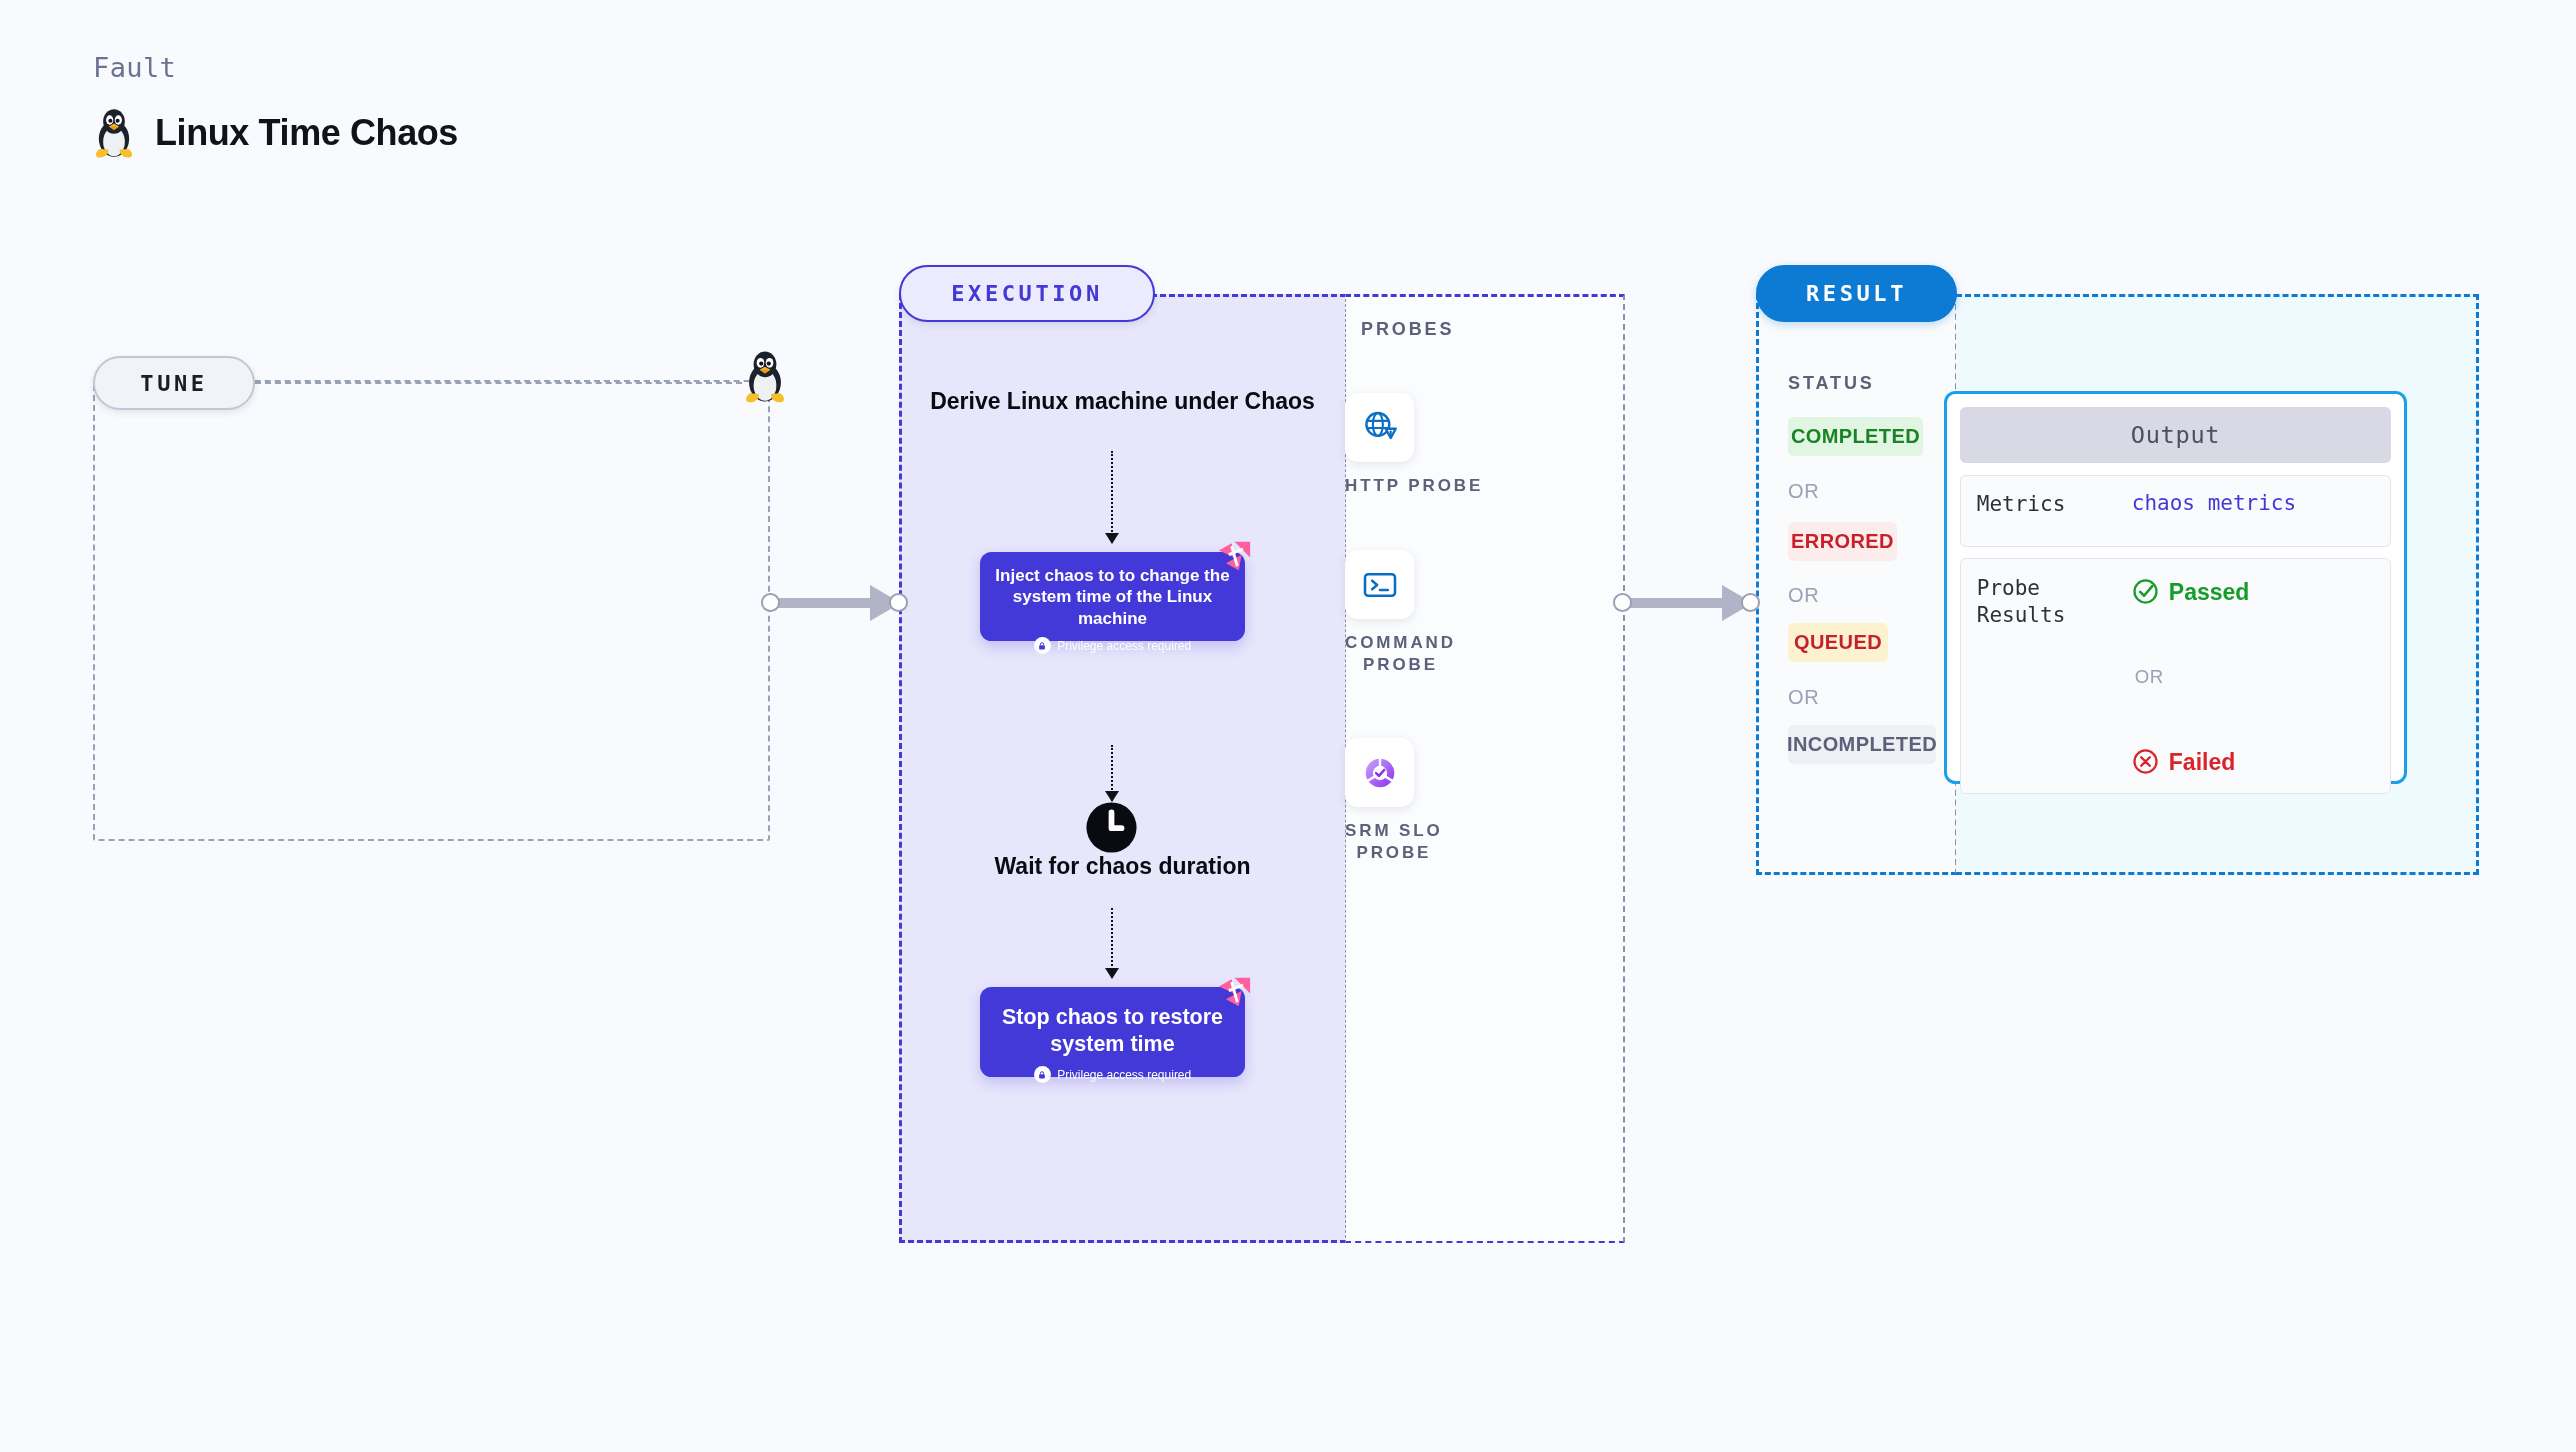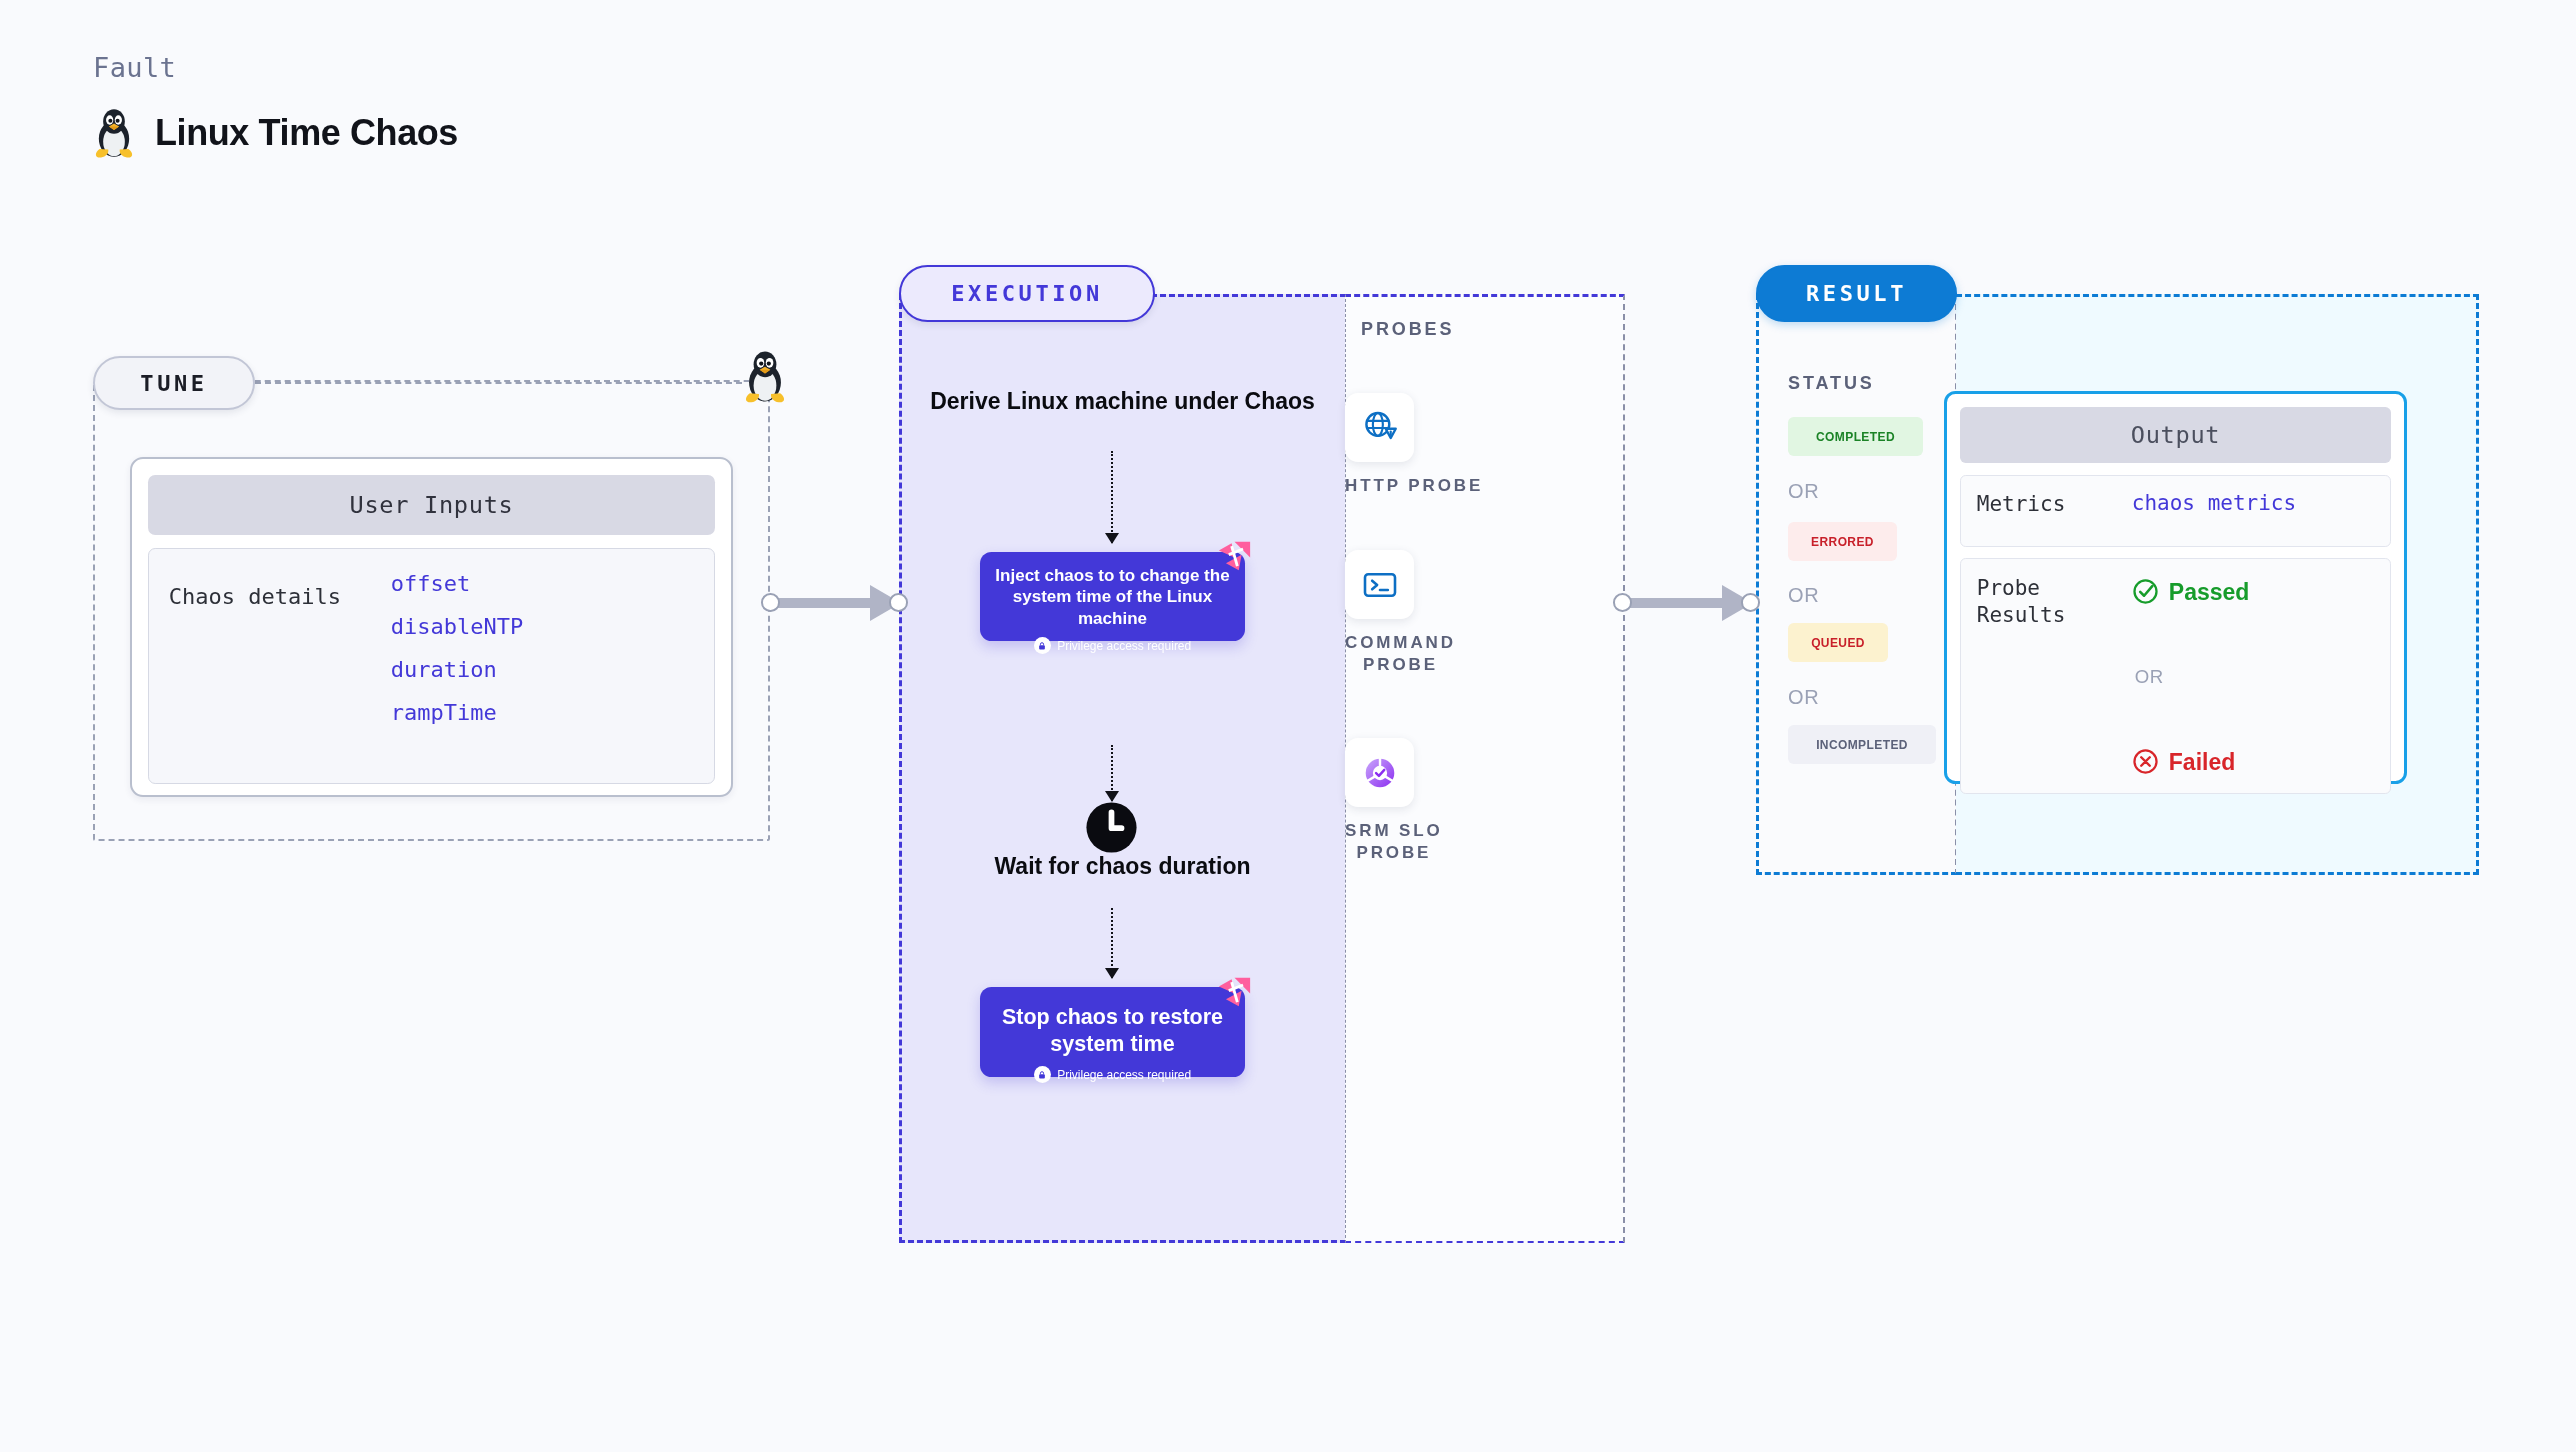--- a/index.html
+++ b/index.html
@@ -284,21 +284,21 @@
     left: 1788px; top: 373px;
     font-size: 18px; font-weight: 700;
     letter-spacing: 2.9px;
     color: #5b6179;
   }
   .status-badge {
     position: absolute;
     height: 39px;
     display: flex; align-items: center; justify-content: center;
     border-radius: 5.7px;
-    font-size: 12px; font-weight: 700;
+    font-size: 20px; font-weight: 700;
     letter-spacing: 0.4px;
   }
   .status-or {
     position: absolute;
     font-size: 20px;
     color: #9aa1b5;
     letter-spacing: 0.7px;
   }
   #st-completed   { left: 1788px; top: 417px; width: 135px; background: #e1f6e2; color: #1b8326; }
   #or-1           { left: 1788px; top: 480px; }
@@ -433,32 +433,20 @@
       <circle cx="34" cy="19" r="2.8" fill="#11151b"></circle>
       <path d="M22 27 L29 23 L36 27 L29 32 Z" fill="#f6b32a"></path>
       <path d="M22 27 L36 27 L29 32 Z" fill="#e39b18"></path>
       <path d="M9 58 C1 64 3 71 11 70 C18 69 22 64 21 59 Z" fill="#f7c02b"></path>
       <path d="M49 58 C57 64 55 71 47 70 C40 69 36 64 37 59 Z" fill="#f7c02b"></path>
     </svg>
   </span>
 
   <div id="pill-tune" class="pill">TUNE</div>
 
-  <div id="user-inputs-card">
-    <div id="user-inputs-header">User Inputs</div>
-    <div id="user-inputs-body">
-      <div id="chaos-details-label">Chaos details</div>
-      <div id="chaos-params">
-        <div class="chaos-param">offset</div>
-        <div class="chaos-param">disableNTP</div>
-        <div class="chaos-param">duration</div>
-        <div class="chaos-param">rampTime</div>
-      </div>
-    </div>
-  </div>
 
   <div id="connector-1" class="connector">
     <span class="conn-dot"></span>
     <span class="conn-bar"></span>
     <span class="conn-head"></span>
     <span class="conn-dot"></span>
   </div>
 
   <div id="box-execution" class="dashed-box"></div>
   <div id="pill-execution" class="pill">EXECUTION</div>

